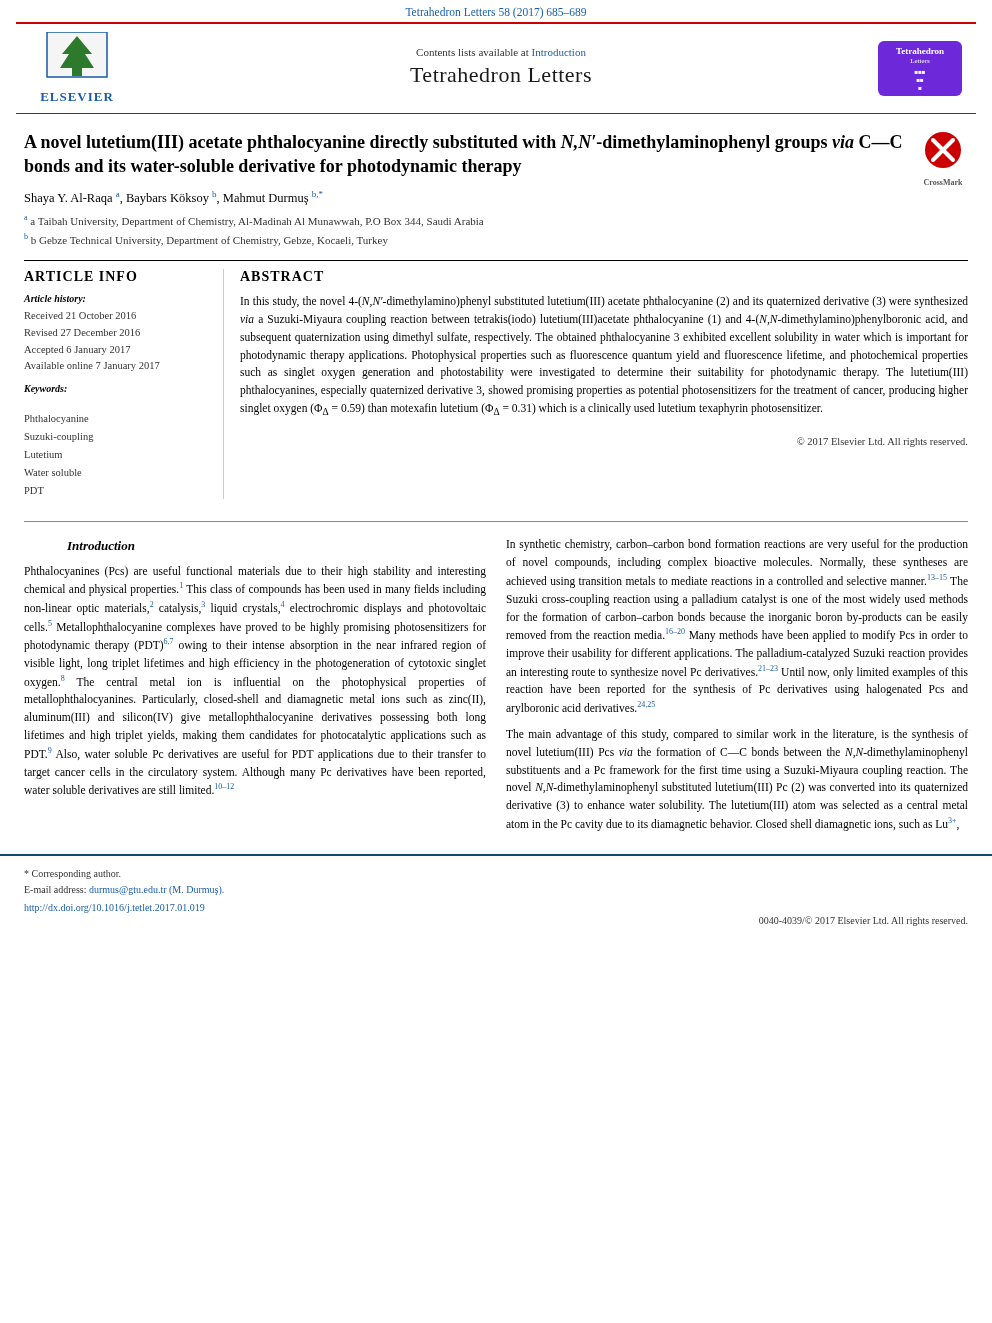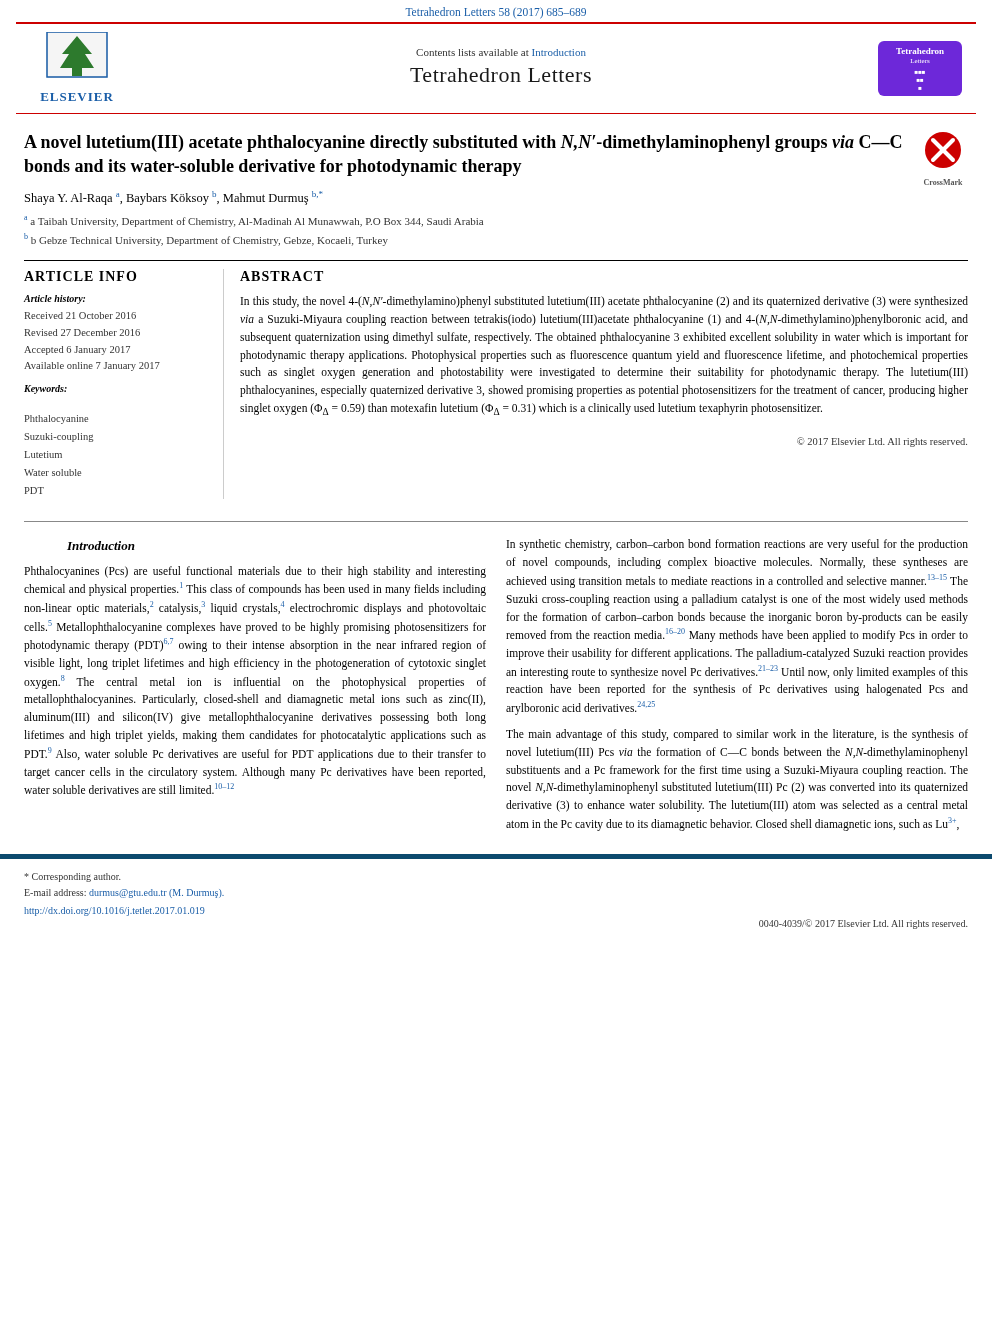--- a/index.html
+++ b/index.html
@@ -240,21 +240,21 @@
       margin-left: 43px;
     }
     .body-col sup {
       font-size: 8px;
       color: #1a5ea8;
     }
 
     
     .footer {
       padding: 10px 24px 6px;
-      border-top: 5px solid #0c4a6e;
+      border-top: 2px solid #0c4a6e;
       margin-top: 12px;
     }
     .footer-notes {
       font-size: 10px;
       color: #333;
       line-height: 1.6;
     }
     .footer-doi {
       font-size: 10px;
       color: #1a5ea8;

